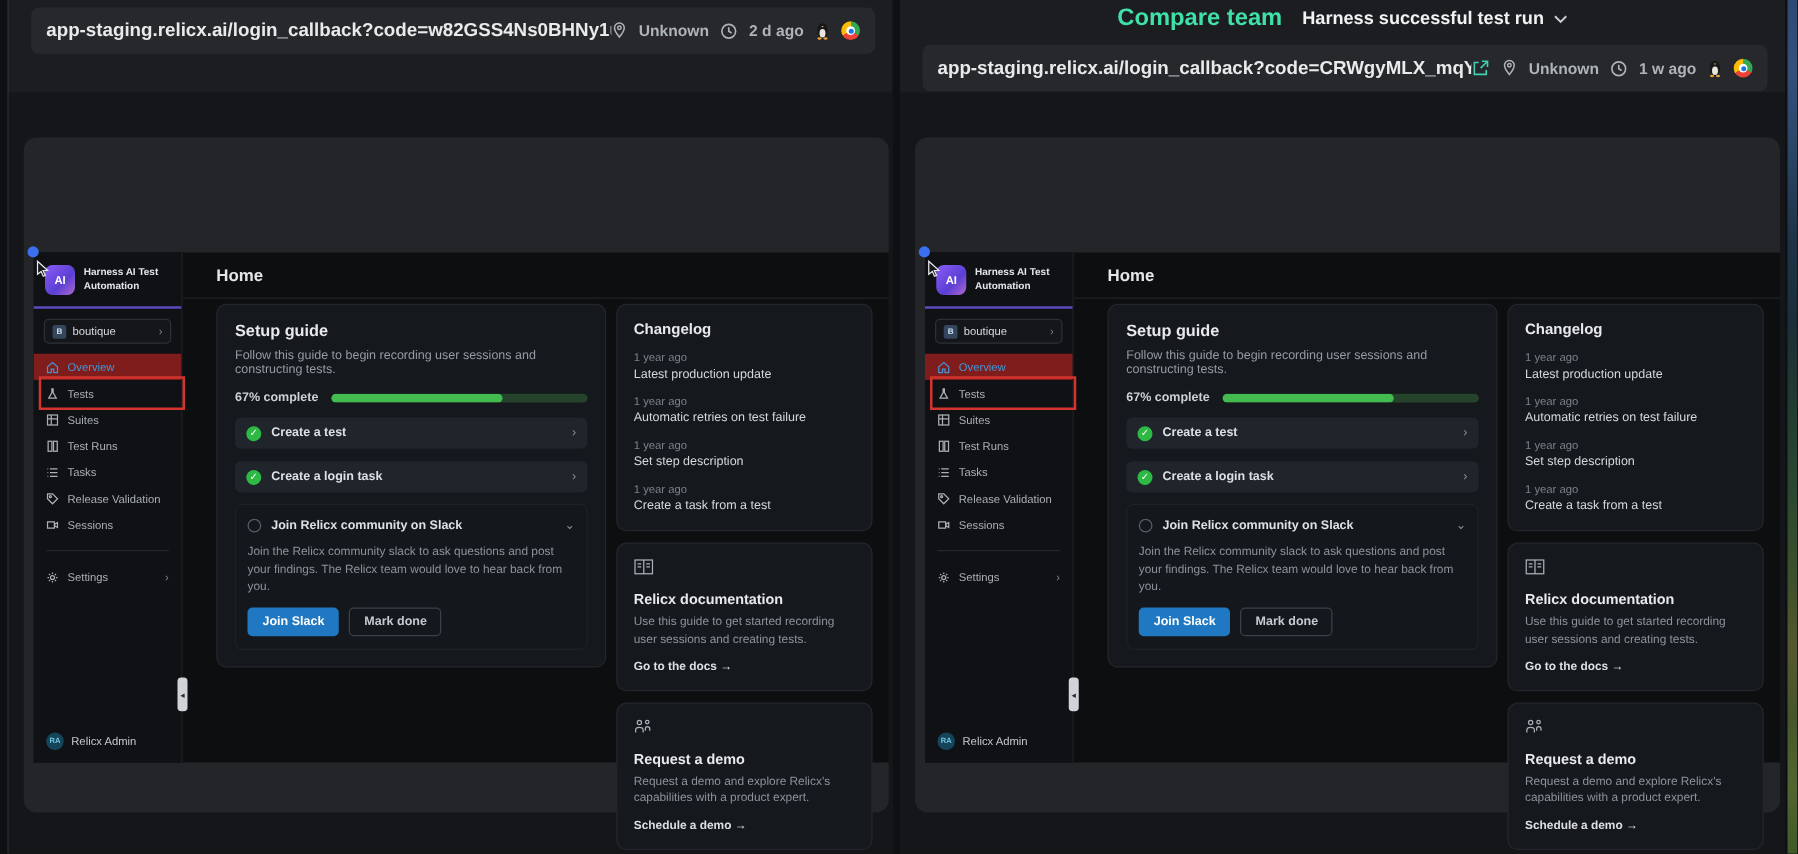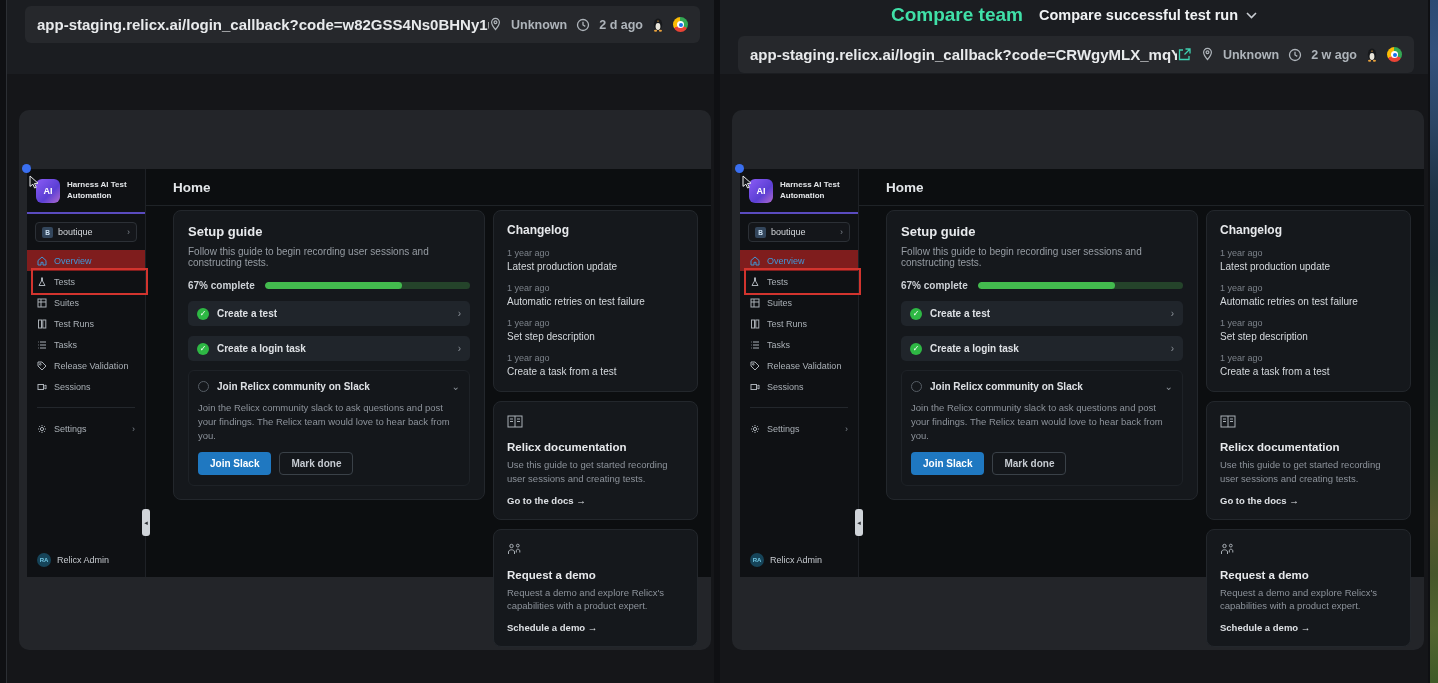--- a/index.html
+++ b/index.html
@@ -28,21 +28,21 @@
   .chrome-ico { width:15px; height:15px; border-radius:50%; position:relative;
       background:conic-gradient(from 120deg,#ea4335 0 120deg,#fbbc05 0 240deg,#34a853 0 360deg); }
   .chrome-ico::before { content:""; position:absolute; left:4px; top:4px; width:7px; height:7px;
       border-radius:50%; background:#fff; }
   .chrome-ico::after { content:""; position:absolute; left:5.5px; top:5.5px; width:4px; height:4px;
       border-radius:50%; background:#1a73e8; }
 
   .shot-area { position:absolute; left:0; right:0; top:74px; bottom:0; background:#151619; }
   .shot-card { position:absolute; left:12px; top:36px; width:692px; height:540px;
                background:#232529; border-radius:10px; }
-  .app-shot  { position:absolute; left:8px; top:59px; width:684px; height:408px;
+  .app-shot  { position:absolute; left:8px; top:92px; width:684px; height:408px;
                background:#0c0e10; display:flex; }
   .corner-dot { position:absolute; left:-5px; top:-5px; width:9px; height:9px;
                 border-radius:50%; background:#3a6ff0; z-index:5; }
   .cursor { position:absolute; left:2px; top:6px; z-index:5; }
 
   
   .sb { width:119px; background:#0f1114; border-right:1px solid #1e2126;
         position:relative; flex-shrink:0; }
   .sb-head { display:flex; align-items:center; gap:7px; padding:10px 9px 9px; }
   .logo { width:24px; height:24px; border-radius:6px; flex-shrink:0;
@@ -326,21 +326,21 @@
   </div>
 </div>
       </div>
     </div>
   </section>
 
   <section class="panel right">
     <div class="titlebar">
       <span class="t-compare">Compare team</span>
       <span class="compare-select">
-        <span>Compare successful test run</span>
+        <span>Harness successful test run</span>
         <svg width="11" height="7" viewBox="0 0 11 7" fill="none" stroke="#c9cdd2" stroke-width="1.6">
             <path d="M1 1 L5.5 5.5 L10 1"></path>
           </svg>
       </span>
     </div>
     <div class="urlrow">
       <span class="url-text">app-staging.relicx.ai/login_callback?code=CRWgyMLX_mqYPe...</span>
       <span class="url-meta">
         <span class="meta-ico">
           <svg width="15" height="15" viewBox="0 0 15 15" fill="none" stroke="#3fd0b0" stroke-width="1.3">
@@ -354,21 +354,21 @@
               <circle cx="7" cy="5.6" r="1.5"></circle>
             </svg>
         </span>
         <span>Unknown</span>
         <span class="meta-ico">
           <svg width="14" height="14" viewBox="0 0 14 14" fill="none" stroke="#aeb4ba" stroke-width="1.3">
               <circle cx="7" cy="7" r="5.5"></circle>
               <path d="M7 3.8 V7 L9.3 8.4"></path>
             </svg>
         </span>
-        <span>2 w ago</span>
+        <span>1 w ago</span>
         <span class="meta-ico">
           <svg width="12" height="15" viewBox="0 0 12 15">
               <ellipse cx="6" cy="7.5" rx="4.2" ry="6" fill="#16181b"></ellipse>
               <ellipse cx="6" cy="9.5" rx="2.4" ry="3.4" fill="#e9e5da"></ellipse>
               <path d="M5 3.8 L6 5 L7 3.8 Z" fill="#e8a13c"></path>
               <ellipse cx="3.6" cy="13.8" rx="1.6" ry="1" fill="#e8a13c"></ellipse>
               <ellipse cx="8.4" cy="13.8" rx="1.6" ry="1" fill="#e8a13c"></ellipse>
             </svg>
         </span>
         <span class="chrome-ico"></span>

